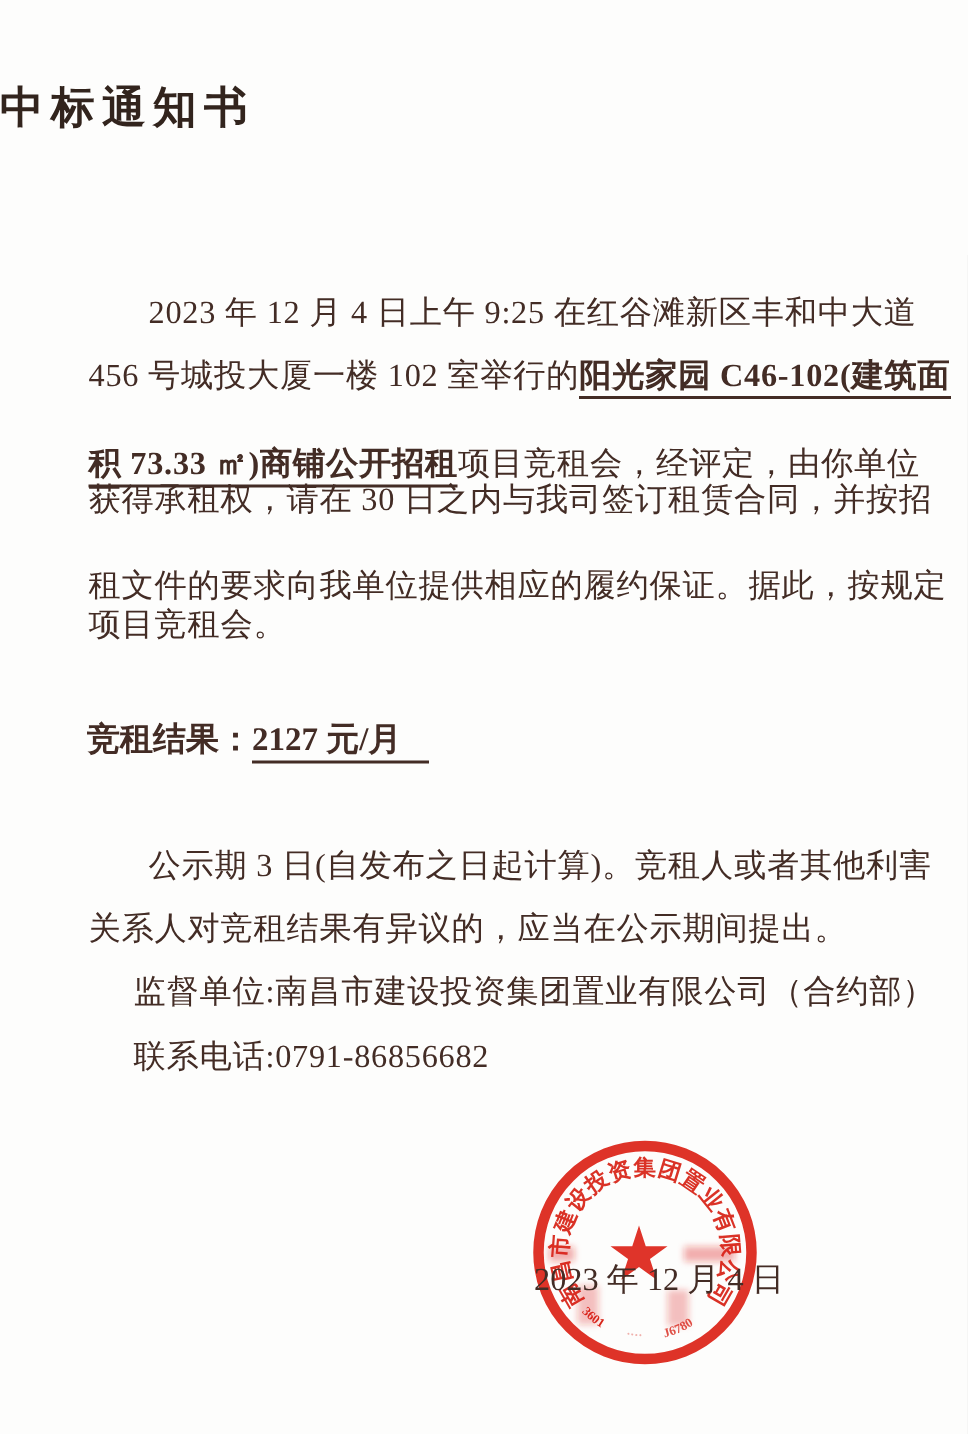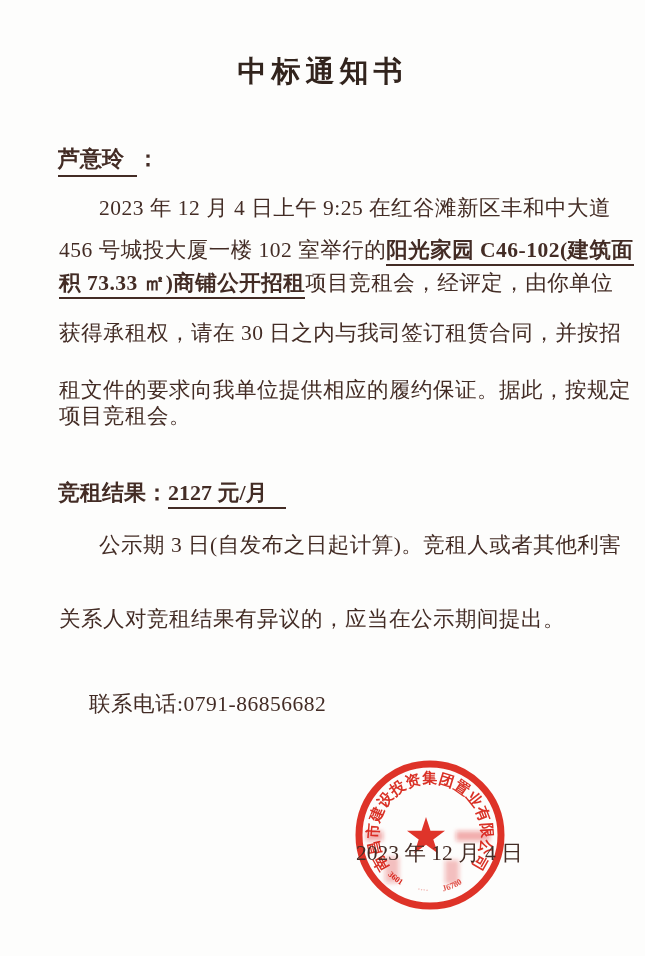--- a/index.html
+++ b/index.html
@@ -11,21 +11,20 @@
     position:relative;
     width:645px;height:956px;
     background:#fdfdfc;
     overflow:hidden;
     color:#432c25;
   }
   .abs{position:absolute;}
   .txt{z-index:2;}
   .doc-title{
     top:52px;left:0;width:645px;
-    text-align:center;
     font-size:29px;font-weight:700;
     letter-spacing:5px;
     color:#32241d;
   }
   .salutation{
     top:144px;left:58px;
     font-size:22px;font-weight:700;
     white-space:nowrap;
   }
   .salutation .uname{
@@ -68,52 +67,52 @@
     z-index:1;
   }
 </style>
 </head>
 <body>
 
 <div class="page">
 
   <div class="abs txt doc-title">中标通知书</div>
 
-  <div class="abs txt salutation">
-    <span class="uname">芦意玲</span><span>：</span>
-  </div>
 
   <div class="abs txt bline indent2" style="top:195px">
     <span>2023 年 12 月 4 日上午 9:25 在红谷滩新区丰和中大道</span>
   </div>
   <div class="abs txt bline" style="top:237px">
     <span>456 号城投大厦一楼 102 室举行的</span><span class="em">阳光家园 C46-102(建筑面</span>
   </div>
-  <div class="abs txt bline" style="top:270px">
+  <div class="abs txt bline" style="top:296px">
     <span class="em">积 73.33 ㎡)商铺公开招租</span><span>项目竞租会，经评定，由你单位</span>
   </div>
   <div class="abs txt bline" style="top:320px">
     <span>获得承租权，请在 30 日之内与我司签订租赁合同，并按招</span>
   </div>
   <div class="abs txt bline" style="top:377px">
     <span>租文件的要求向我单位提供相应的履约保证。据此，按规定</span>
   </div>
   <div class="abs txt bline" style="top:403px">
     <span>项目竞租会。</span>
   </div>
 
   <div class="abs txt result-line">
     <span class="result-label">竞租结果：</span><span class="result-value">2127 元/月</span>
   </div>
 
-  <div class="abs txt bline indent2" style="top:532px">
+  <div class="abs txt bline indent2" style="top:564px">
     <span>公示期 3 日(自发布之日起计算)。竞租人或者其他利害</span>
   </div>
   <div class="abs txt bline" style="top:606px">
     <span>关系人对竞租结果有异议的，应当在公示期间提出。</span>
+  </div>
+  <div class="abs txt bline indent1" style="top:648px">
+    <span>监督单位:南昌市建设投资集团置业有限公司（合约部）</span>
   </div>
   <div class="abs txt bline indent1" style="top:691px">
     <span>联系电话:0791-86856682</span>
   </div>
 
   <div class="abs sig sig-date">2023 年 12 月 4 日</div>
 
   <svg class="abs seal" viewBox="0 0 156 156">
     <defs>
       <filter id="blur1" x="-50%" y="-50%" width="200%" height="200%">

